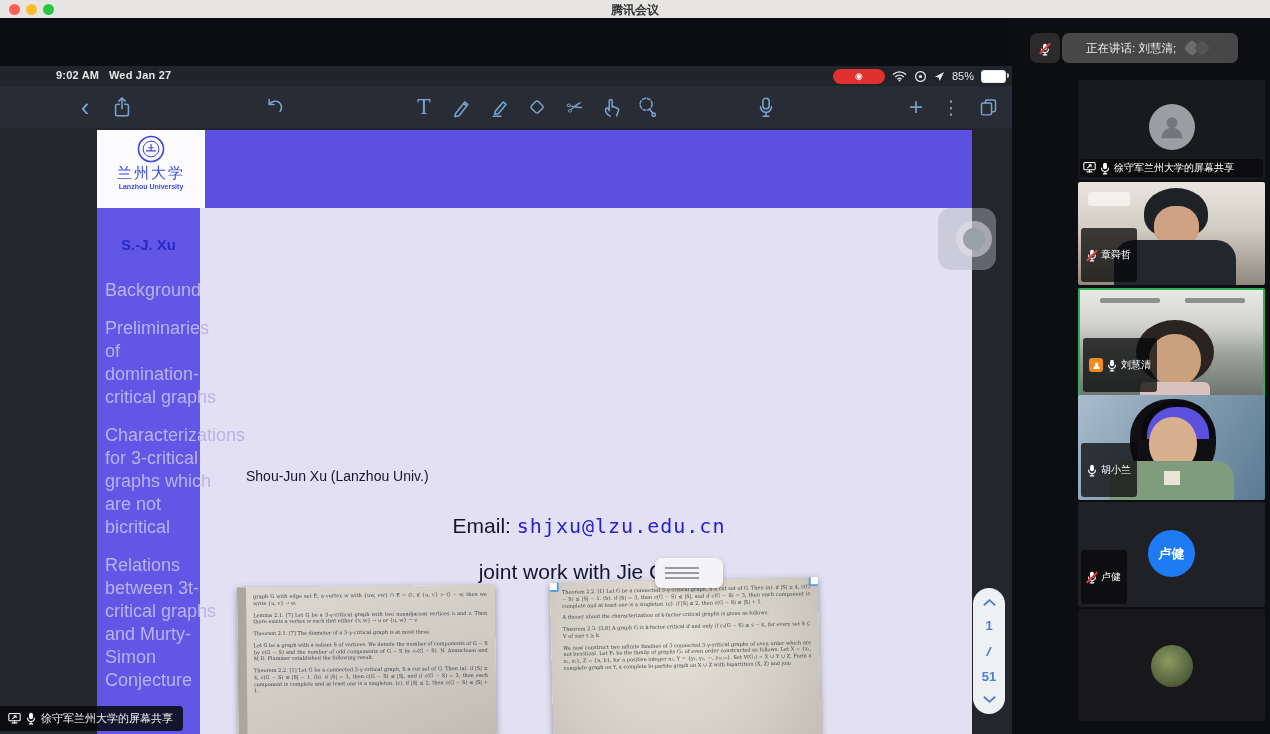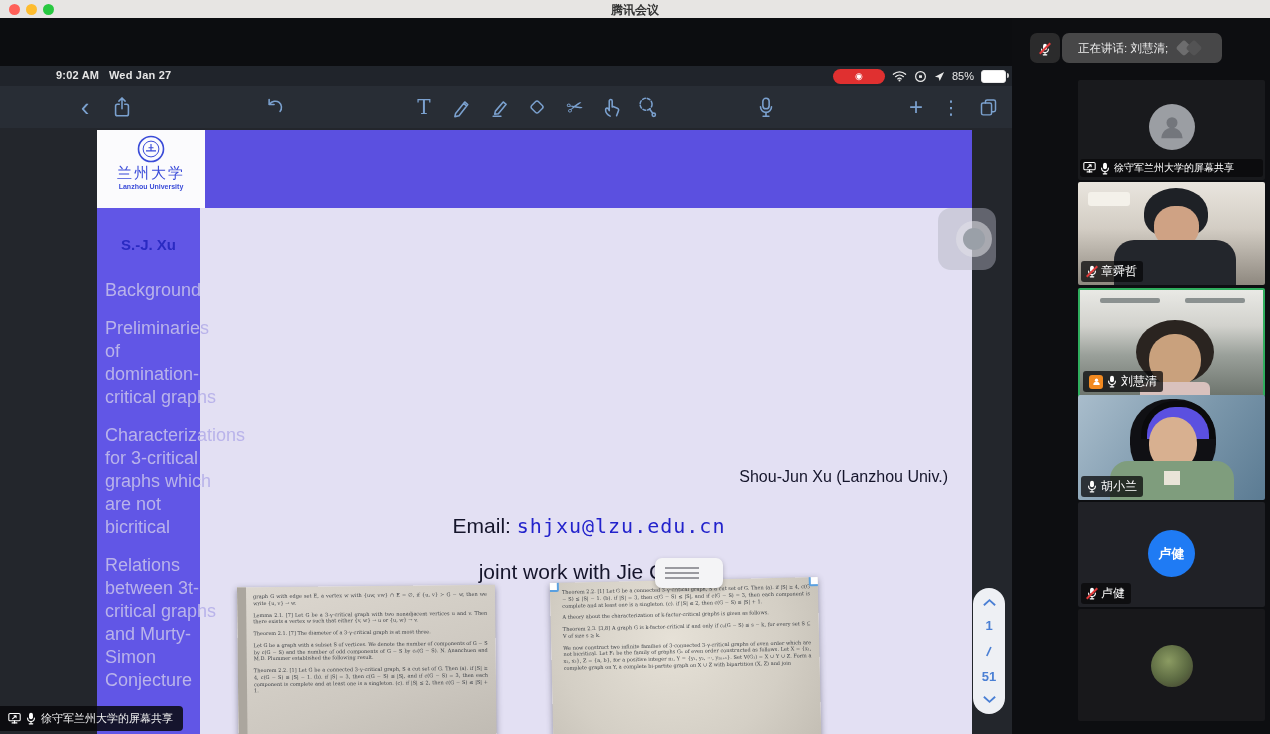--- a/index.html
+++ b/index.html
@@ -35,21 +35,21 @@
   .band{position:absolute;left:0;top:0;width:875px;height:78px;background:#5b50e0;}
   .logobox{position:absolute;left:0;top:0;width:108px;height:78px;background:#fbfbfd;display:flex;flex-direction:column;align-items:center;}
   .logo-cn{font-size:15px;font-weight:normal;color:#3a4bd8;letter-spacing:2px;font-family:"DejaVu Serif",serif;}
   .logo-en{font-size:7px;font-weight:bold;color:#3a4bd8;}
   .psidebar{position:absolute;left:0;top:78px;width:103px;height:574px;background:#6156e6;overflow:visible;}
   .ps-author{margin:28px 0 26px 0;text-align:center;color:#2a2ac2;font-weight:bold;font-size:15px;}
   .ps-item{margin:0 0 15px 8px;width:112px;color:#b9b3ea;font-size:18px;line-height:1.28;}
   .titlebox{position:absolute;left:133px;top:173px;width:718px;height:113px;background:#2f2aa8;border-radius:10px;
             box-shadow:7px 9px 9px rgba(90,90,130,.55);display:flex;flex-direction:column;justify-content:center;
             text-align:center;color:#f1eff9;font-size:27px;line-height:47px;}
-  .s-author{position:absolute;left:133px;top:338px;width:718px;text-align:right;font-size:16px;color:#15152b;}
+  .s-author{position:absolute;left:149px;top:338px;width:718px;text-align:left;font-size:14px;color:#15152b;}
   .s-email{position:absolute;left:133px;top:384px;width:718px;text-align:center;font-size:21px;color:#15152b;}
   .s-email .addr{font-family:"DejaVu Sans Mono",monospace;color:#2323cc;font-size:20px;letter-spacing:1px;}
   .s-joint{position:absolute;left:133px;top:430px;width:718px;text-align:center;font-size:21px;color:#15152b;}
 
   .photo{position:absolute;background:linear-gradient(160deg,#ddd8d0 0%,#cdc8c0 55%,#b9b4ac 100%);
          box-shadow:0 2px 6px rgba(40,40,60,.45);overflow:hidden;}
   .photo .txt{position:absolute;left:16px;right:8px;top:6px;font-family:"DejaVu Serif",serif;
          font-size:5px;line-height:1.35;color:#3b3f45;text-align:justify;}
   .photo .txt p{margin:0 0 5px 0;}
   .gutter{position:absolute;left:0;top:0;bottom:0;width:9px;background:#aba69e;}
@@ -73,26 +73,26 @@
   .floatbtn .core{position:absolute;left:25px;top:20px;width:22px;height:22px;border-radius:50%;background:#9aa0a8;}
 
   .collapse{position:absolute;left:1050px;top:356px;width:21px;height:40px;background:#15171b;border-radius:6px 0 0 6px;
          color:#c9c9c9;font-size:15px;display:flex;align-items:center;justify-content:center;}
 
   
   .sidebar{position:absolute;left:1012px;top:18px;width:258px;height:716px;background:#0d0e11;}
   .banner{position:absolute;left:1030px;top:33px;height:30px;display:flex;align-items:center;z-index:9;}
   .banner .micbox{width:30px;height:30px;background:#2b2b2c;border-radius:7px;display:flex;align-items:center;justify-content:center;}
   .banner .pill{height:30px;background:#474748;border-radius:7px;display:flex;align-items:center;gap:8px;
-         padding:0 16px;margin-left:2px;color:#ececec;font-size:11.5px;}
+         padding:0 24px;margin-left:2px;color:#ececec;font-size:11.5px;}
   .tmlogo{position:relative;width:30px;height:18px;opacity:.55;}
   .tmlogo i{position:absolute;top:3px;width:12px;height:12px;border-radius:3px;transform:rotate(45deg);display:block;}
   .tile{position:absolute;left:66px;width:187px;background:#191a1d;overflow:hidden;border-radius:2px;}
   .tile-label{position:absolute;left:3px;bottom:3px;background:rgba(8,8,10,.75);border-radius:3px;
-         padding:2px 6px;display:flex;align-items:center;gap:4px;color:#fff;font-size:12px;white-space:nowrap;z-index:4;}
+         padding:20px 6px;display:flex;align-items:center;gap:4px;color:#fff;font-size:10px;white-space:nowrap;z-index:4;}
   .micwrap{position:relative;width:10px;height:13px;flex:none;color:#fff;}
   .micwrap svg{width:10px;height:13px;stroke:#fff;fill:none;stroke-width:1.4;stroke-linecap:round;}
   .micwrap .slash{position:absolute;left:4px;top:-1px;width:2px;height:15px;background:#e03a3a;transform:rotate(45deg);}
   .monwrap svg{width:13px;height:12px;stroke:#fff;fill:none;stroke-width:1.3;stroke-linecap:round;}
   .badge{width:14px;height:14px;background:#f28a20;border-radius:3px;display:flex;align-items:center;justify-content:center;flex:none;}
   .badge svg{width:9px;height:9px;fill:#fff;}
 
   .avatar-circle{position:absolute;left:71px;top:24px;width:46px;height:46px;border-radius:50%;background:#9b9ea3;
          display:flex;align-items:center;justify-content:center;}
   .avatar-circle svg{width:30px;height:30px;fill:#73767c;}

